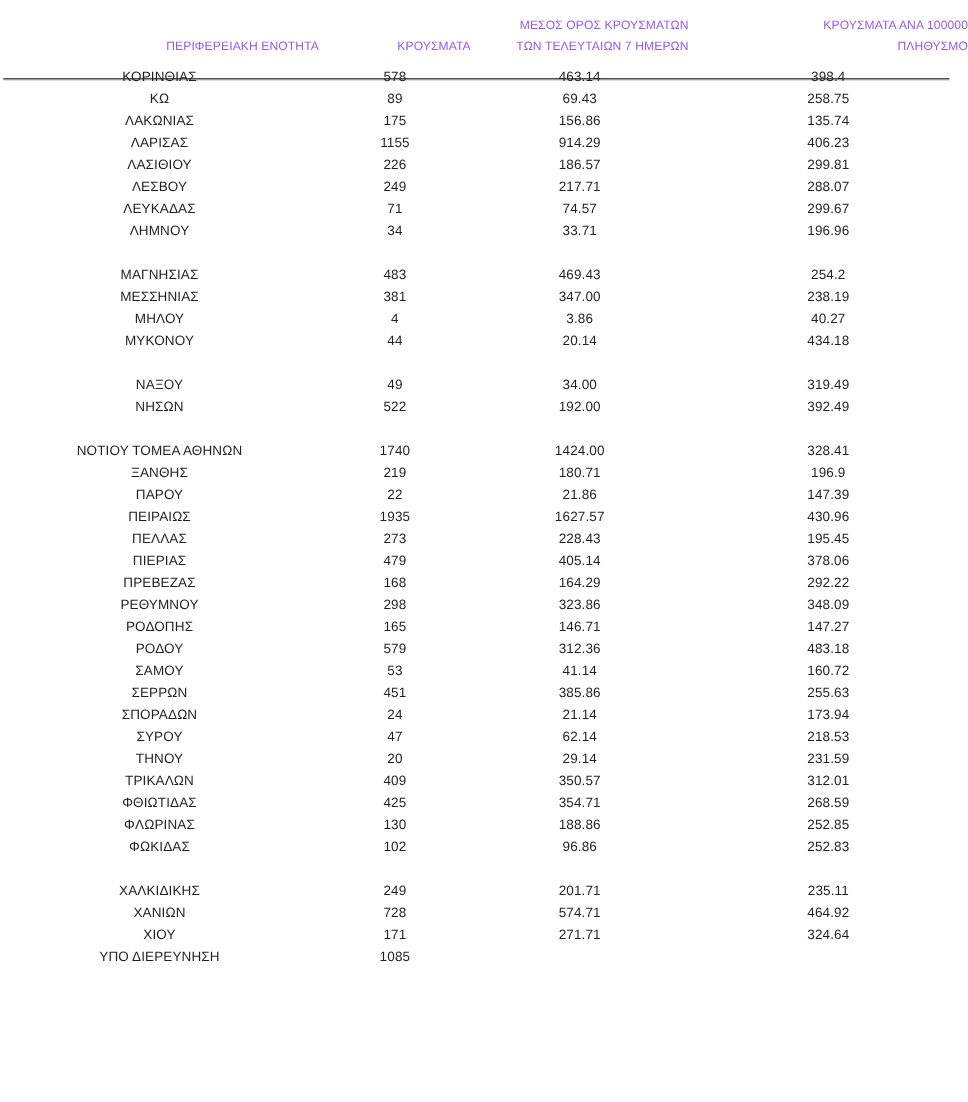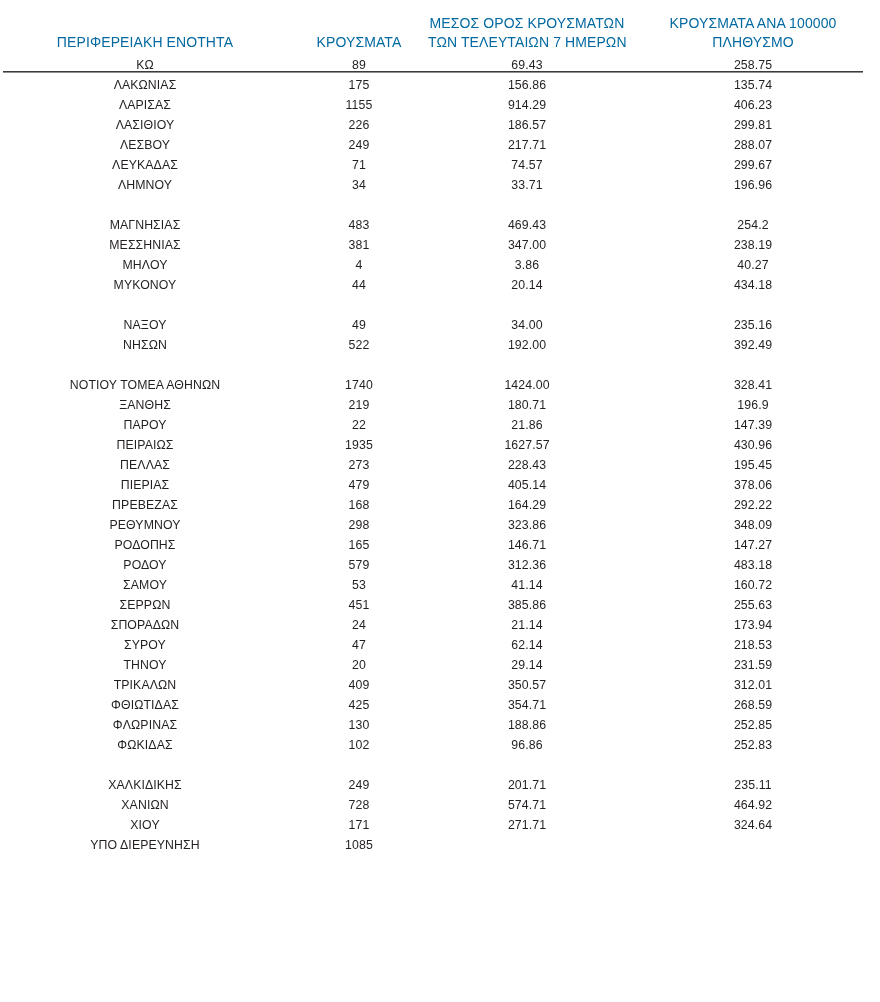--- a/index.html
+++ b/index.html
@@ -33,24 +33,24 @@
   }
 
   
   col.c-region { width: 290px; }
   col.c-cases  { width: 138px; }
   col.c-avg    { width: 198px; }
   col.c-per100 { width: 254px; }
 
   thead th {
     font-weight: normal;
-    font-size: 14px;
+    font-size: 11px;
     line-height: 19px;
-    color: #0369a1;
-    text-align: center;
+    color: #8b5cf6;
+    text-align: right;
     vertical-align: bottom;
     padding: 0;
     letter-spacing: .1px;
   }
 
   thead tr.header-row th {
     height: 52px;
     padding-bottom: 3px;
   }
 
@@ -115,20 +115,26 @@
           <span class="hdr-line">ΜΕΣΟΣ ΟΡΟΣ ΚΡΟΥΣΜΑΤΩΝ</span>
           <span class="hdr-line">ΤΩΝ ΤΕΛΕΥΤΑΙΩΝ 7 ΗΜΕΡΩΝ</span>
         </th>
         <th>
           <span class="hdr-line">ΚΡΟΥΣΜΑΤΑ ΑΝΑ 100000</span>
           <span class="hdr-line">ΠΛΗΘΥΣΜΟ</span>
         </th>
       </tr>
     </thead>
     <tbody id="table-body">
+        <tr class="first-row">
+          <td>ΚΟΡΙΝΘΙΑΣ</td>
+          <td class="num">578</td>
+          <td class="num">463.14</td>
+          <td class="num">398.4</td>
+        </tr>
         <tr>
           <td>ΚΩ</td>
           <td class="num">89</td>
           <td class="num">69.43</td>
           <td class="num">258.75</td>
         </tr>
         <tr>
           <td>ΛΑΚΩΝΙΑΣ</td>
           <td class="num">175</td>
           <td class="num">156.86</td>
@@ -191,21 +197,21 @@
           <td class="num">20.14</td>
           <td class="num">434.18</td>
         </tr>
         <tr class="spacer-row">
           <td colspan="4">&nbsp;</td>
         </tr>
         <tr>
           <td>ΝΑΞΟΥ</td>
           <td class="num">49</td>
           <td class="num">34.00</td>
-          <td class="num">235.16</td>
+          <td class="num">319.49</td>
         </tr>
         <tr>
           <td>ΝΗΣΩΝ</td>
           <td class="num">522</td>
           <td class="num">192.00</td>
           <td class="num">392.49</td>
         </tr>
         <tr class="spacer-row">
           <td colspan="4">&nbsp;</td>
         </tr>

